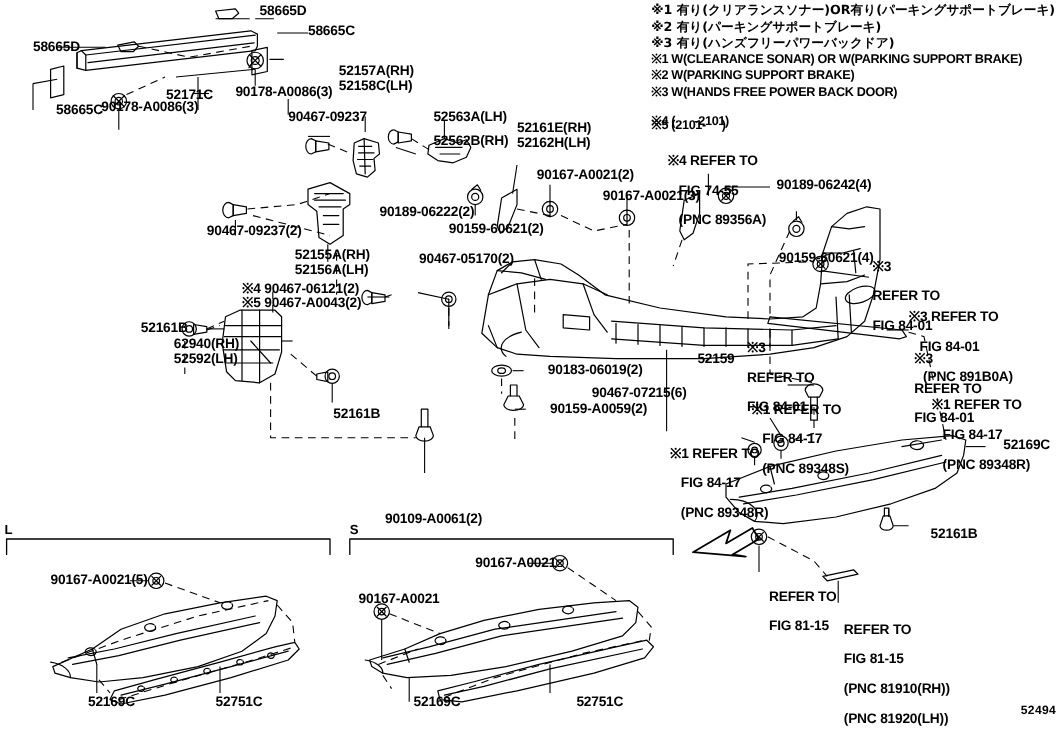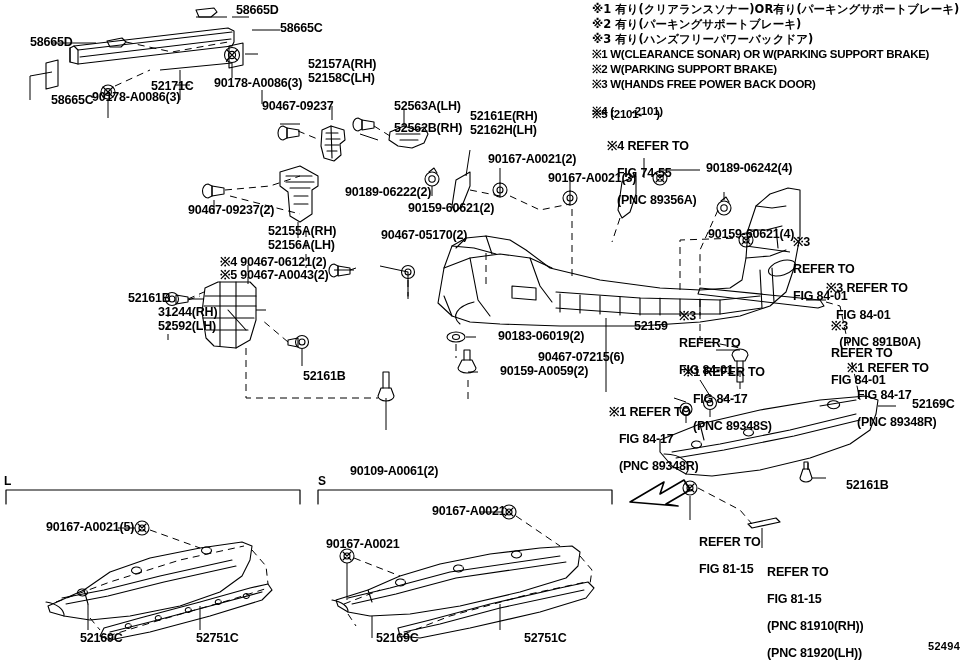--- a/index.html
+++ b/index.html
@@ -426,21 +426,21 @@
   <div class="lbl" style="left:452px;top:110px;">52161E(RH)</div>
   <div class="lbl" style="left:452px;top:124px;">52162H(LH)</div>
   <div class="lbl" style="left:470px;top:153px;">90167-A0021(2)</div>
   <div class="lbl" style="left:390px;top:202px;">90159-60621(2)</div>
   <div class="lbl" style="left:170px;top:204px;">90467-09237(2)</div>
   <div class="lbl" style="left:250px;top:225px;">52155A(RH)</div>
   <div class="lbl" style="left:250px;top:239px;">52156A(LH)</div>
   <div class="lbl" style="left:202px;top:256px;">※4 90467-06121(2)</div>
   <div class="lbl" style="left:202px;top:269px;">※5 90467-A0043(2)</div>
   <div class="lbl" style="left:110px;top:292px;">52161B</div>
-  <div class="lbl" style="left:140px;top:306px;">31244(RH)</div>
+  <div class="lbl" style="left:140px;top:306px;">62940(RH)</div>
   <div class="lbl" style="left:140px;top:320px;">52592(LH)</div>
   <div class="lbl" style="left:285px;top:370px;">52161B</div>
   <div class="lbl" style="left:363px;top:229px;">90467-05170(2)</div>
   <div class="lbl" style="left:480px;top:330px;">90183-06019(2)</div>
   <div class="lbl" style="left:482px;top:365px;">90159-A0059(2)</div>
   <div class="lbl" style="left:332px;top:438px;margin-top:27px;">90109-A0061(2)</div>
   <div class="lbl" style="left:586px;top:320px;margin-left:30px;">52159</div>
   <div class="lbl" style="left:504px;top:351px;margin-left:16px;">90467-07215(6)</div>
   <div class="lbl" style="left:530px;top:172px;">90167-A0021(3)</div>
   <div class="lbl" style="left:688px;top:162px;">90189-06242(4)</div>

